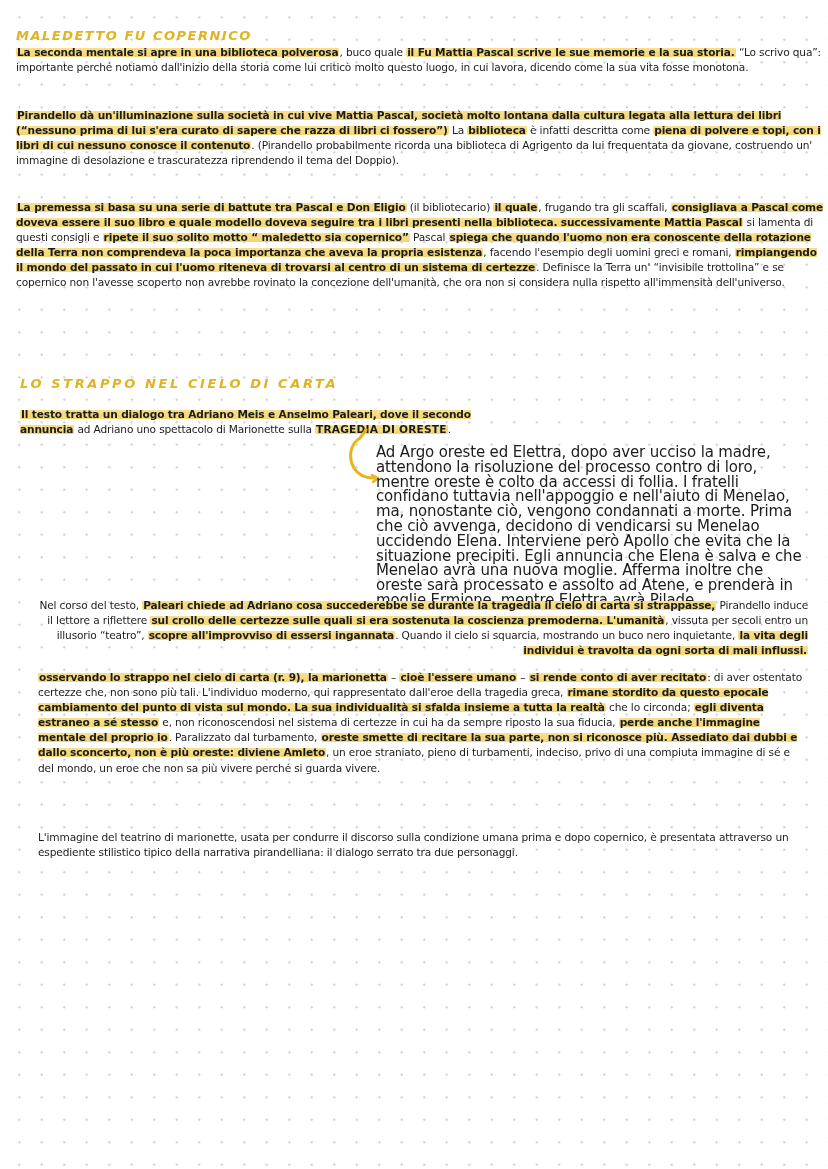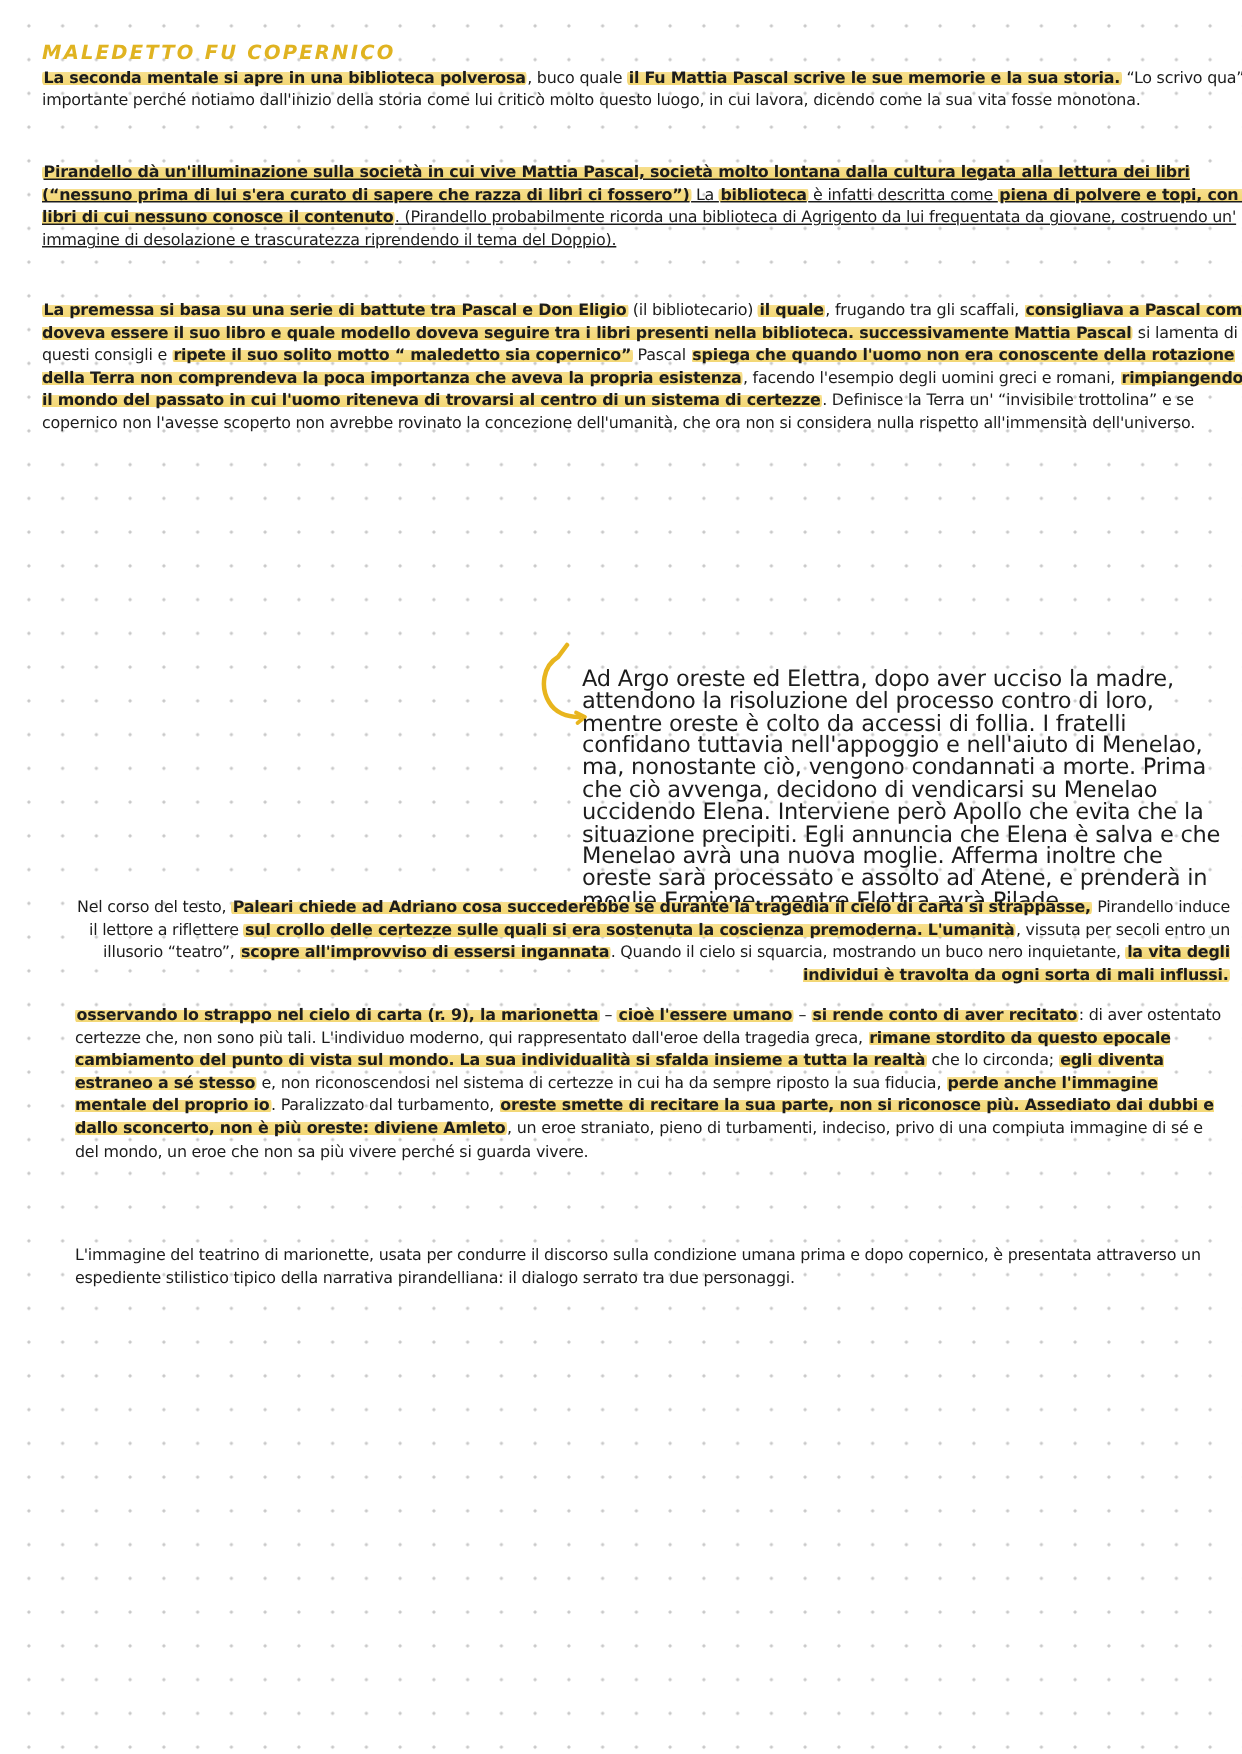--- a/index.html
+++ b/index.html
@@ -5,38 +5,38 @@
     html, body { margin: 0; padding: 0; }
     body {
       width: 828px; height: 1169px; overflow: hidden; position: relative;
       background-color: #ffffff;
       background-image: radial-gradient(circle, #c8c8c8 0.9px, transparent 1.2px);
       background-size: 22.5px 22.5px;
       background-position: 8px 6px;
       font-family: "DejaVu Sans", sans-serif;
       color: #1c1c1c;
     }
-    .page { position: absolute; left: 16px; top: 0; width: 740px; height: 1169px; }
+    .page { position: absolute; left: 4px; top: 0; width: 740px; height: 1169px; }
     .title {
       position: absolute; color: #e0b321; font-weight: bold; font-style: italic;
       font-family: "DejaVu Sans", sans-serif; letter-spacing: 1.5px; text-transform: uppercase;
     }
     .t1 { left: 12px; top: 28px; font-size: 13px; }
     .t2 { left: 16px; top: 376px; font-size: 13px; letter-spacing: 2.6px; }
     .para {
       position: absolute; font-size: 10.6px; line-height: 15.1px;
       font-family: "DejaVu Sans", sans-serif; letter-spacing: -0.15px;
     }
     .hl {
       background: linear-gradient(180deg, transparent 18%, #f7df8d 18%, #f3d774 88%, transparent 88%);
       border-radius: 4px; padding: 0 1px; font-weight: bold;
     }
     .caps { font-weight: bold; letter-spacing: 0.2px; }
     .p1 { left: 12px; top: 45px; width: 810px; }
-    .p2 { left: 12px; top: 108px; width: 810px; text-decoration: underline; }
+    .p2 { left: 12px; top: 108px; width: 810px; }
     .p3 { left: 12px; top: 200px; width: 810px; }
     .p4 { left: 16px; top: 407px; width: 490px; }
     .p5 { left: 372px; top: 445px; width: 430px; font-size: 15px; line-height: 14.8px; }
     .p6 { left: 34px; top: 598px; width: 770px; text-align: right; }
     .p7 { left: 34px; top: 670px; width: 770px; }
     .p8 { left: 34px; top: 802px; width: 780px; margin-top: 28px; }
     .arrow { position: absolute; left: 342px; top: 428px; width: 40px; height: 62px; }
   </style>
 </head>
 <body>
@@ -50,21 +50,25 @@
   </div>
 
   <div class="para p2">
     <span class="hl">Pirandello dà un'illuminazione sulla società in cui vive Mattia Pascal, società molto lontana dalla cultura legata alla lettura dei libri (“nessuno prima di lui s'era curato di sapere che razza di libri ci fossero”)</span><span> La </span><span class="hl">biblioteca</span><span> è infatti descritta come </span><span class="hl">piena di polvere e topi, con i libri di cui nessuno conosce il contenuto</span><span>. (Pirandello probabilmente ricorda una biblioteca di Agrigento da lui frequentata da giovane, costruendo un' immagine di desolazione e trascuratezza riprendendo il tema del Doppio).</span>
   </div>
 
   <div class="para p3">
     <span class="hl">La premessa si basa su una serie di battute tra Pascal e Don Eligio</span><span> (il bibliotecario) </span><span class="hl">il quale</span><span>, frugando tra gli scaffali, </span><span class="hl">consigliava a Pascal come doveva essere il suo libro e quale modello doveva seguire tra i libri presenti nella biblioteca. successivamente Mattia Pascal</span><span> si lamenta di questi consigli e </span><span class="hl">ripete il suo solito motto “ maledetto sia copernico”</span><span> Pascal </span><span class="hl">spiega che quando l'uomo non era conoscente della rotazione della Terra non comprendeva la poca importanza che aveva la propria esistenza</span><span>, facendo l'esempio degli uomini greci e romani, </span><span class="hl">rimpiangendo il mondo del passato in cui l'uomo riteneva di trovarsi al centro di un sistema di certezze</span><span>. Definisce la Terra un' “invisibile trottolina” e se copernico non l'avesse scoperto non avrebbe rovinato la concezione dell'umanità, che ora non si considera nulla rispetto all'immensità dell'universo.</span>
   </div>
 
+  <div class="title t2">LO STRAPPO NEL CIELO DI CARTA</div>
 
+  <div class="para p4">
+    <span class="hl">Il testo tratta un dialogo tra Adriano Meis e Anselmo Paleari, dove il secondo annuncia</span><span> ad Adriano uno spettacolo di Marionette sulla </span><span class="hl caps">TRAGEDIA DI ORESTE</span><span>.</span>
+  </div>
 
   <svg class="arrow" viewBox="0 0 40 62">
     <path d="M20 2 L14 10 C4 16 2 30 8 40 C12 47 20 50 28 50" fill="none" stroke="#e8b51e" stroke-width="3" stroke-linecap="round"></path>
     <path d="M26 47 L32 50 L27 54" fill="none" stroke="#e8b51e" stroke-width="2.5" stroke-linecap="round" stroke-linejoin="round"></path>
   </svg>
 
   <div class="para p5">Ad Argo oreste ed Elettra, dopo aver ucciso la madre, attendono la risoluzione del processo contro di loro, mentre oreste è colto da accessi di follia. I fratelli confidano tuttavia nell'appoggio e nell'aiuto di Menelao, ma, nonostante ciò, vengono condannati a morte. Prima che ciò avvenga, decidono di vendicarsi su Menelao uccidendo Elena. Interviene però Apollo che evita che la situazione precipiti. Egli annuncia che Elena è salva e che Menelao avrà una nuova moglie. Afferma inoltre che oreste sarà processato e assolto ad Atene, e prenderà in moglie Ermione, mentre Elettra avrà Pilade.</div>
 
   <div class="para p6">
     <span>Nel corso del testo, </span><span class="hl">Paleari chiede ad Adriano cosa succederebbe se durante la tragedia il cielo di carta si strappasse,</span><span> Pirandello induce il lettore a riflettere </span><span class="hl">sul crollo delle certezze sulle quali si era sostenuta la coscienza premoderna. L'umanità</span><span>, vissuta per secoli entro un illusorio “teatro”, </span><span class="hl">scopre all'improvviso di essersi ingannata</span><span>. Quando il cielo si squarcia, mostrando un buco nero inquietante, </span><span class="hl">la vita degli individui è travolta da ogni sorta di mali influssi.</span>

